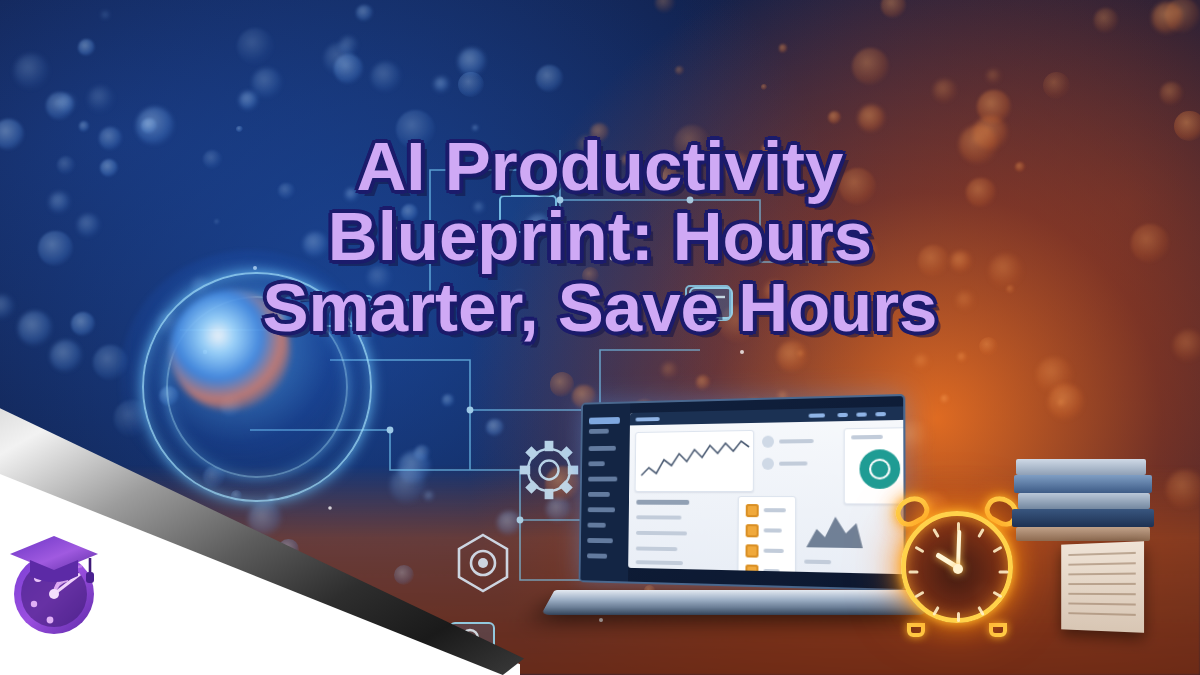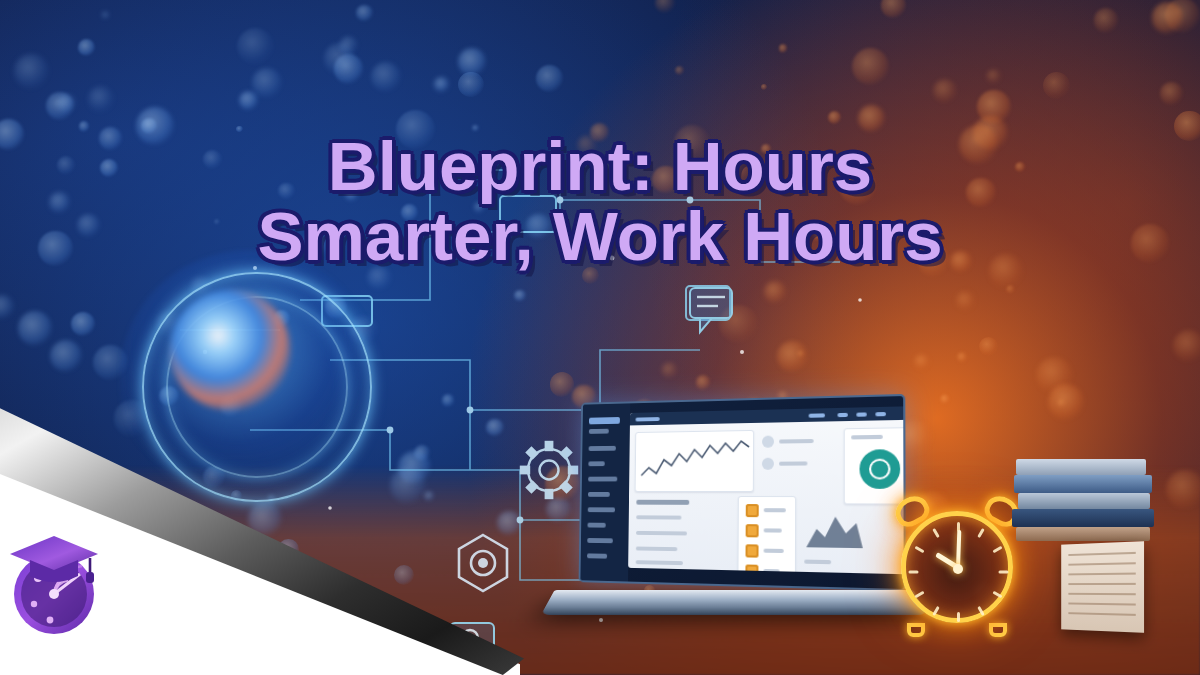--- a/index.html
+++ b/index.html
@@ -539,22 +539,23 @@
       <div class="page-line" style="top:30px;"></div>
       <div class="page-line" style="top:40px;"></div>
       <div class="page-line" style="top:50px;"></div>
       <div class="page-line" style="top:60px;"></div>
       <div class="page-line" style="top:70px;"></div>
     </div>
   </div>
 
 
   <div class="overlay-title">
+    <span>AI Productivity</span>
     <span>Blueprint: Hours</span>
-    <span>Smarter, Work Hours</span>
+    <span>Smarter, Save Hours</span>
   </div>
 
   <div class="curl-white"></div>
   <div class="curl-page"></div>
   <div class="curl-lip"></div>
 
   <div class="logo">
     <svg width="92" height="112" viewBox="0 0 92 112">
       <defs>
         <linearGradient id="gRad" x1="0" y1="0" x2="1" y2="1">

